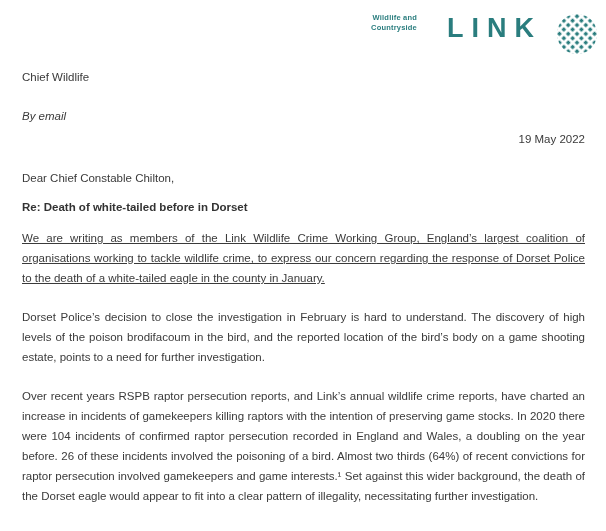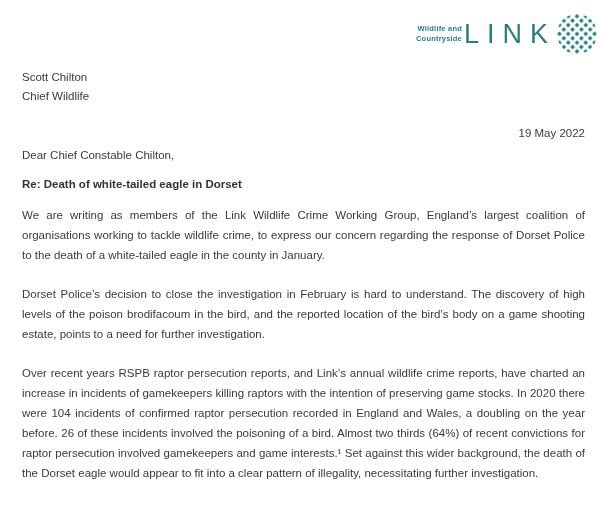--- a/index.html
+++ b/index.html
@@ -15,56 +15,56 @@
   
   .header {
     display: flex;
     justify-content: flex-end;
     align-items: center;
     padding: 12px 8px 0 0;
     height: 44px;
   }
   .logo {
     display: flex;
-    align-items: center;
-    gap: 0;
+    align-items: flex-start;
+    gap: 14px;
   }
   .logo-tagline {
     text-align: right;
     font-size: 7.5px;
     font-weight: bold;
     line-height: 10px;
     letter-spacing: 0.2px;
   }
   .logo-wordmark {
     font-size: 27px;
-    font-weight: 400;
+    font-weight: 700;
     letter-spacing: 8px;
     line-height: 30px;
-    margin-left: 2px;
+    margin-left: 16px;
   }
   .logo-mark { display: block; }
   
   .content { padding: 0 21px 0 22px; }
   .line {
     font-size: 11.5px;
     line-height: 19px;
   }
   .address { margin-top: 12px; }
   .by-email { margin-top: 20px; font-style: italic; }
-  .date-line { margin-top: 18px; text-align: right; }
-  .salutation { margin-top: 3px; }
+  .date-line { margin-top: 4px; text-align: right; }
+  .salutation { margin-top: 20px; }
   .subject { margin-top: 10px; font-weight: bold; color: #333333; }
   .para {
     margin: 19px 0 0 0;
     font-size: 11.5px;
     line-height: 20px;
     text-align: justify;
   }
-  .para:first-of-type { margin-top: 11px; }
+  .para:first-of-type { margin-top: 11px; text-decoration: underline; }
 </style>
 </head>
 <body>
 
 <div class="page">
 
   <div class="header">
     <div class="logo">
       <div class="logo-tagline" style="color:#2a7d7e;">
         <div>Wildlife and</div>
@@ -81,30 +81,30 @@
             </clipPath>
         </defs>
         <rect width="42" height="42" fill="url(#knot)" clip-path="url(#knotclip)"></rect>
       </svg>
     </div>
   </div>
 
   <div class="content">
 
     <div class="address">
-      <div class="line">Scott Chilton</div>
       <div class="line">Chief Wildlife</div>
     </div>
 
+    <div class="line by-email">By email</div>
 
     <div class="line date-line">19 May 2022</div>
 
     <div class="line salutation">Dear Chief Constable Chilton,</div>
 
-    <div class="line subject">Re: Death of white-tailed eagle in Dorset</div>
+    <div class="line subject">Re: Death of white-tailed before in Dorset</div>
 
     <p class="para">We are writing as members of the Link Wildlife Crime Working Group, England’s largest coalition of organisations working to tackle wildlife crime, to express our concern regarding the response of Dorset Police to the death of a white-tailed eagle in the county in January.</p>
     <p class="para">Dorset Police’s decision to close the investigation in February is hard to understand. The discovery of high levels of the poison brodifacoum in the bird, and the reported location of the bird’s body on a game shooting estate, points to a need for further investigation.</p>
     <p class="para">Over recent years RSPB raptor persecution reports, and Link’s annual wildlife crime reports, have charted an increase in incidents of gamekeepers killing raptors with the intention of preserving game stocks. In 2020 there were 104 incidents of confirmed raptor persecution recorded in England and Wales, a doubling on the year before. 26 of these incidents involved the poisoning of a bird. Almost two thirds (64%) of recent convictions for raptor persecution involved gamekeepers and game interests.¹ Set against this wider background, the death of the Dorset eagle would appear to fit into a clear pattern of illegality, necessitating further investigation.</p>
 
   </div>
 
 </div>
 
 </body></html>

